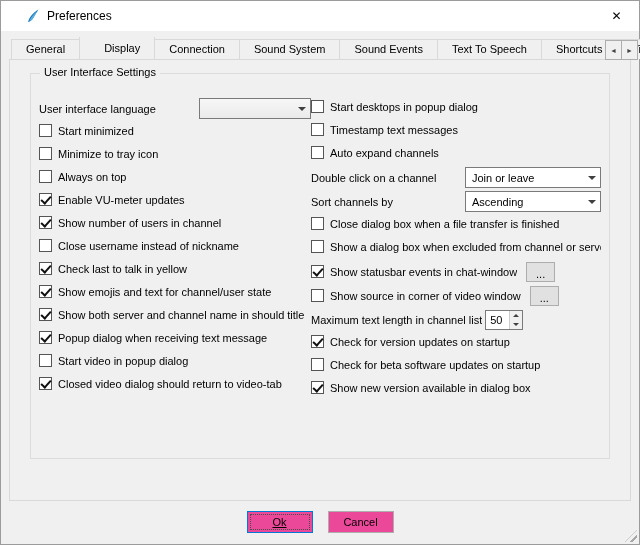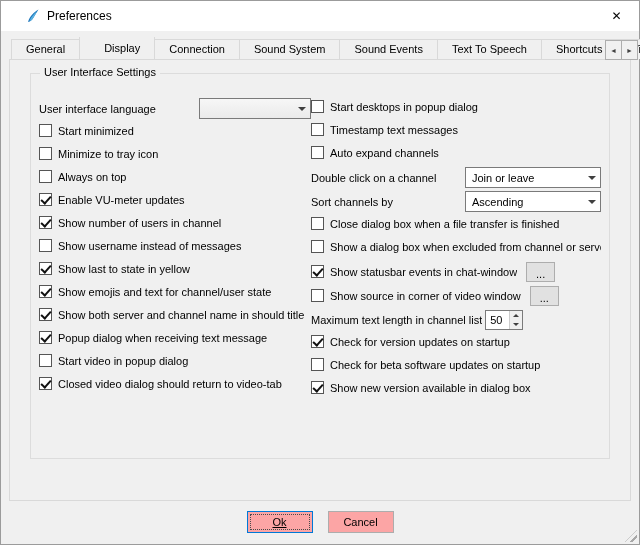--- a/index.html
+++ b/index.html
@@ -131,21 +131,21 @@
     display: flex; align-items: flex-end; justify-content: center;
     padding-bottom: 4px; font-size: 11px; line-height: 6px;
   }
   
   .footer {
     position: absolute; left: 0; right: 0; bottom: 0; height: 44px;
     display: flex; align-items: center; justify-content: center; gap: 15px;
   }
   .btn {
     width: 66px; height: 22px;
-    background: #fca5a5; border: 1px solid #adadad;
+    background: #ec4899; border: 1px solid #adadad;
     display: flex; align-items: center; justify-content: center;
     position: relative; font-size: 11px;
   }
   .btn.default { border-color: #0078d7; }
   .btn.default::after {
     content: ""; position: absolute; inset: 2px;
     border: 1px dotted #4a4a4a;
   }
   .btn.default .btn-label { text-decoration: underline; }
   
@@ -215,25 +215,25 @@
           <div class="row">
             <span class="cb checked"></span>
             <span class="lbl">Enable VU-meter updates</span>
           </div>
           <div class="row">
             <span class="cb checked"></span>
             <span class="lbl">Show number of users in channel</span>
           </div>
           <div class="row">
             <span class="cb"></span>
-            <span class="lbl">Show username instead of messages</span>
-          </div>
-          <div class="row">
-            <span class="cb checked"></span>
-            <span class="lbl">Show last to state in yellow</span>
+            <span class="lbl">Close username instead of nickname</span>
+          </div>
+          <div class="row">
+            <span class="cb checked"></span>
+            <span class="lbl">Check last to talk in yellow</span>
           </div>
           <div class="row">
             <span class="cb checked"></span>
             <span class="lbl">Show emojis and text for channel/user state</span>
           </div>
           <div class="row">
             <span class="cb checked"></span>
             <span class="lbl">Show both server and channel name in should title</span>
           </div>
           <div class="row">

